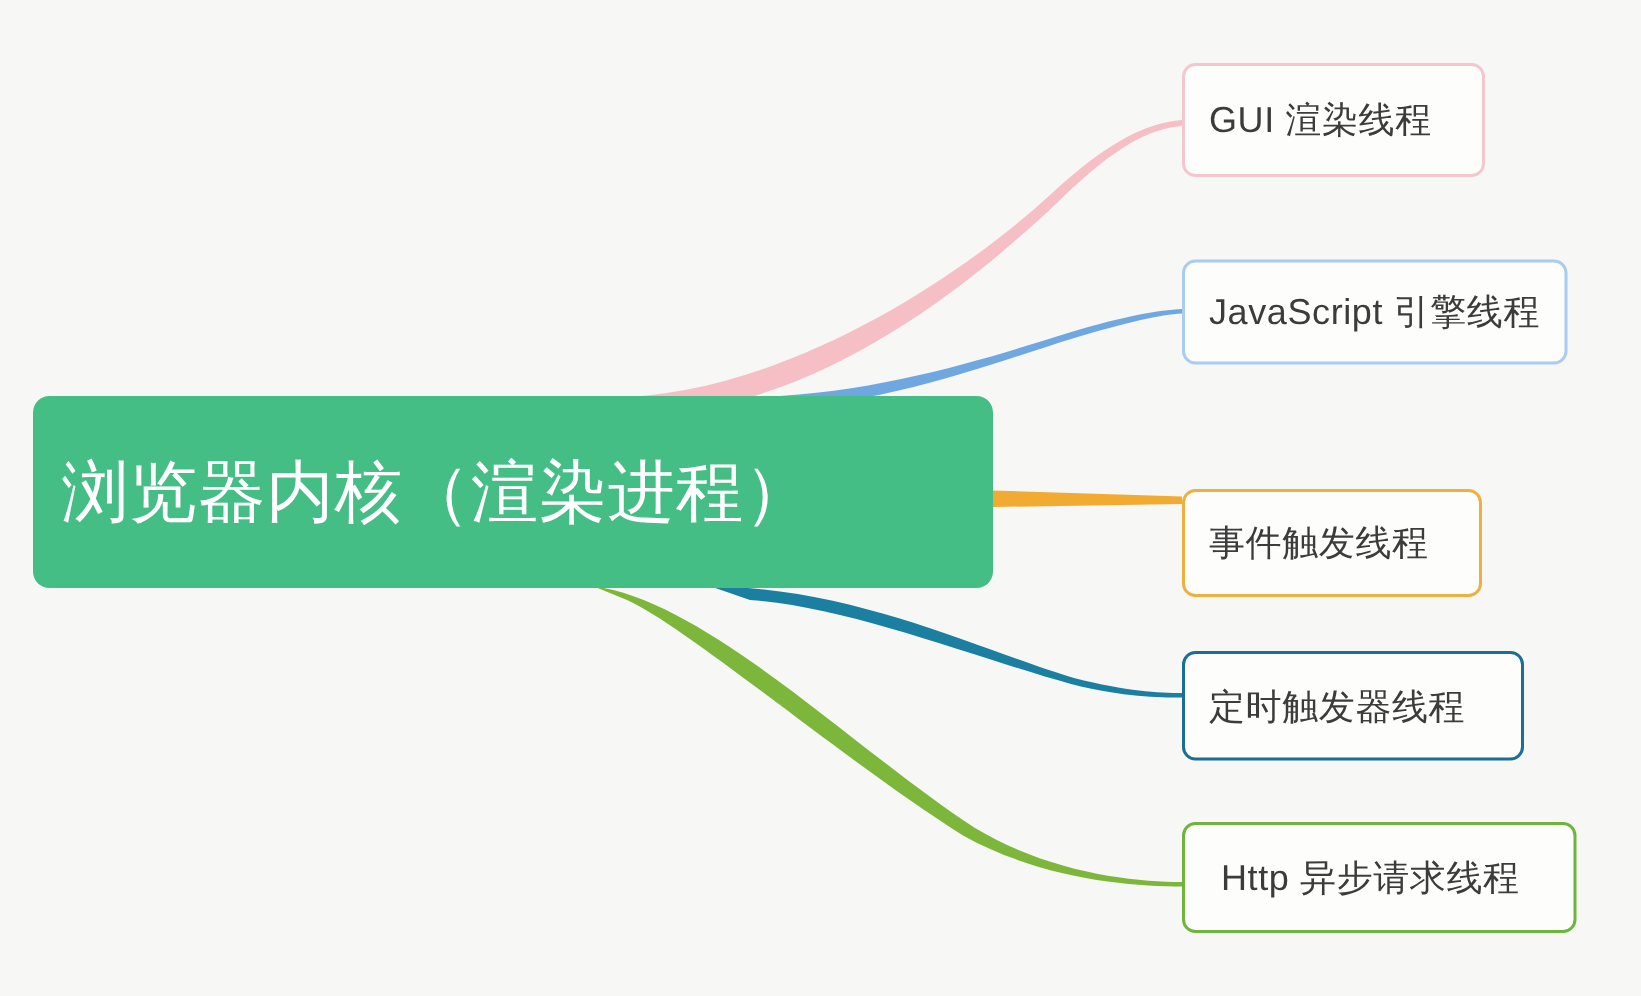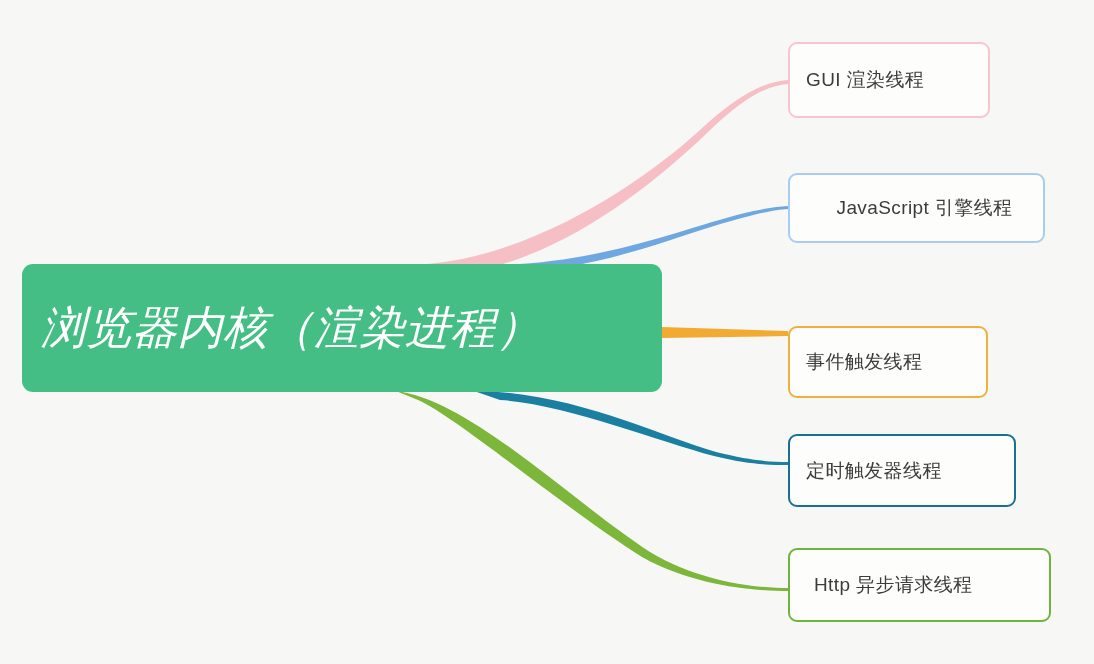--- a/index.html
+++ b/index.html
@@ -33,44 +33,43 @@
     display: flex;
     align-items: center;
     background: #fdfdfc;
     border-style: solid;
     border-width: 2px;
     border-radius: 9px;
   }
   .node-label {
     white-space: nowrap;
     color: #3c3c3c;
-    font-size: 19px;
+    font-size: 24px;
     letter-spacing: 0.4px;
   }
   #root-node {
     position: absolute;
     left: 22px;
     top: 264px;
     width: 640px;
     height: 128px;
     border-radius: 11px;
     display: flex;
     align-items: center;
     box-sizing: border-box;
     padding-left: 19px;
   }
   #root-node-label {
     color: #ffffff;
     font-size: 45px;
     white-space: nowrap;
     letter-spacing: 0.5px;
-    font-style: italic;
   }
   .child-0 { left: 788px; top: 42px;  width: 202px; height: 76px; padding-left: 16px; }
-  .child-1 { left: 788px; top: 173px; width: 257px; height: 70px; padding-left: 16px; justify-content: center; }
+  .child-1 { left: 788px; top: 173px; width: 257px; height: 70px; padding-left: 16px; }
   .child-2 { left: 788px; top: 298px; width: 200px; height: 72px; padding-left: 16px; }
   .child-3 { left: 788px; top: 423px; width: 228px; height: 73px; padding-left: 16px; margin-top: 11px; }
   .child-4 { left: 788px; top: 548px; width: 263px; height: 74px; padding-left: 24px; }
 </style>
 </head>
 <body>
 
 <div id="mindmap-root" style="background: rgb(247, 247, 246);">
 
   <svg id="connector-layer" viewBox="0 0 1094 664" width="1094" height="664" xmlns="http://www.w3.org/2000/svg">

